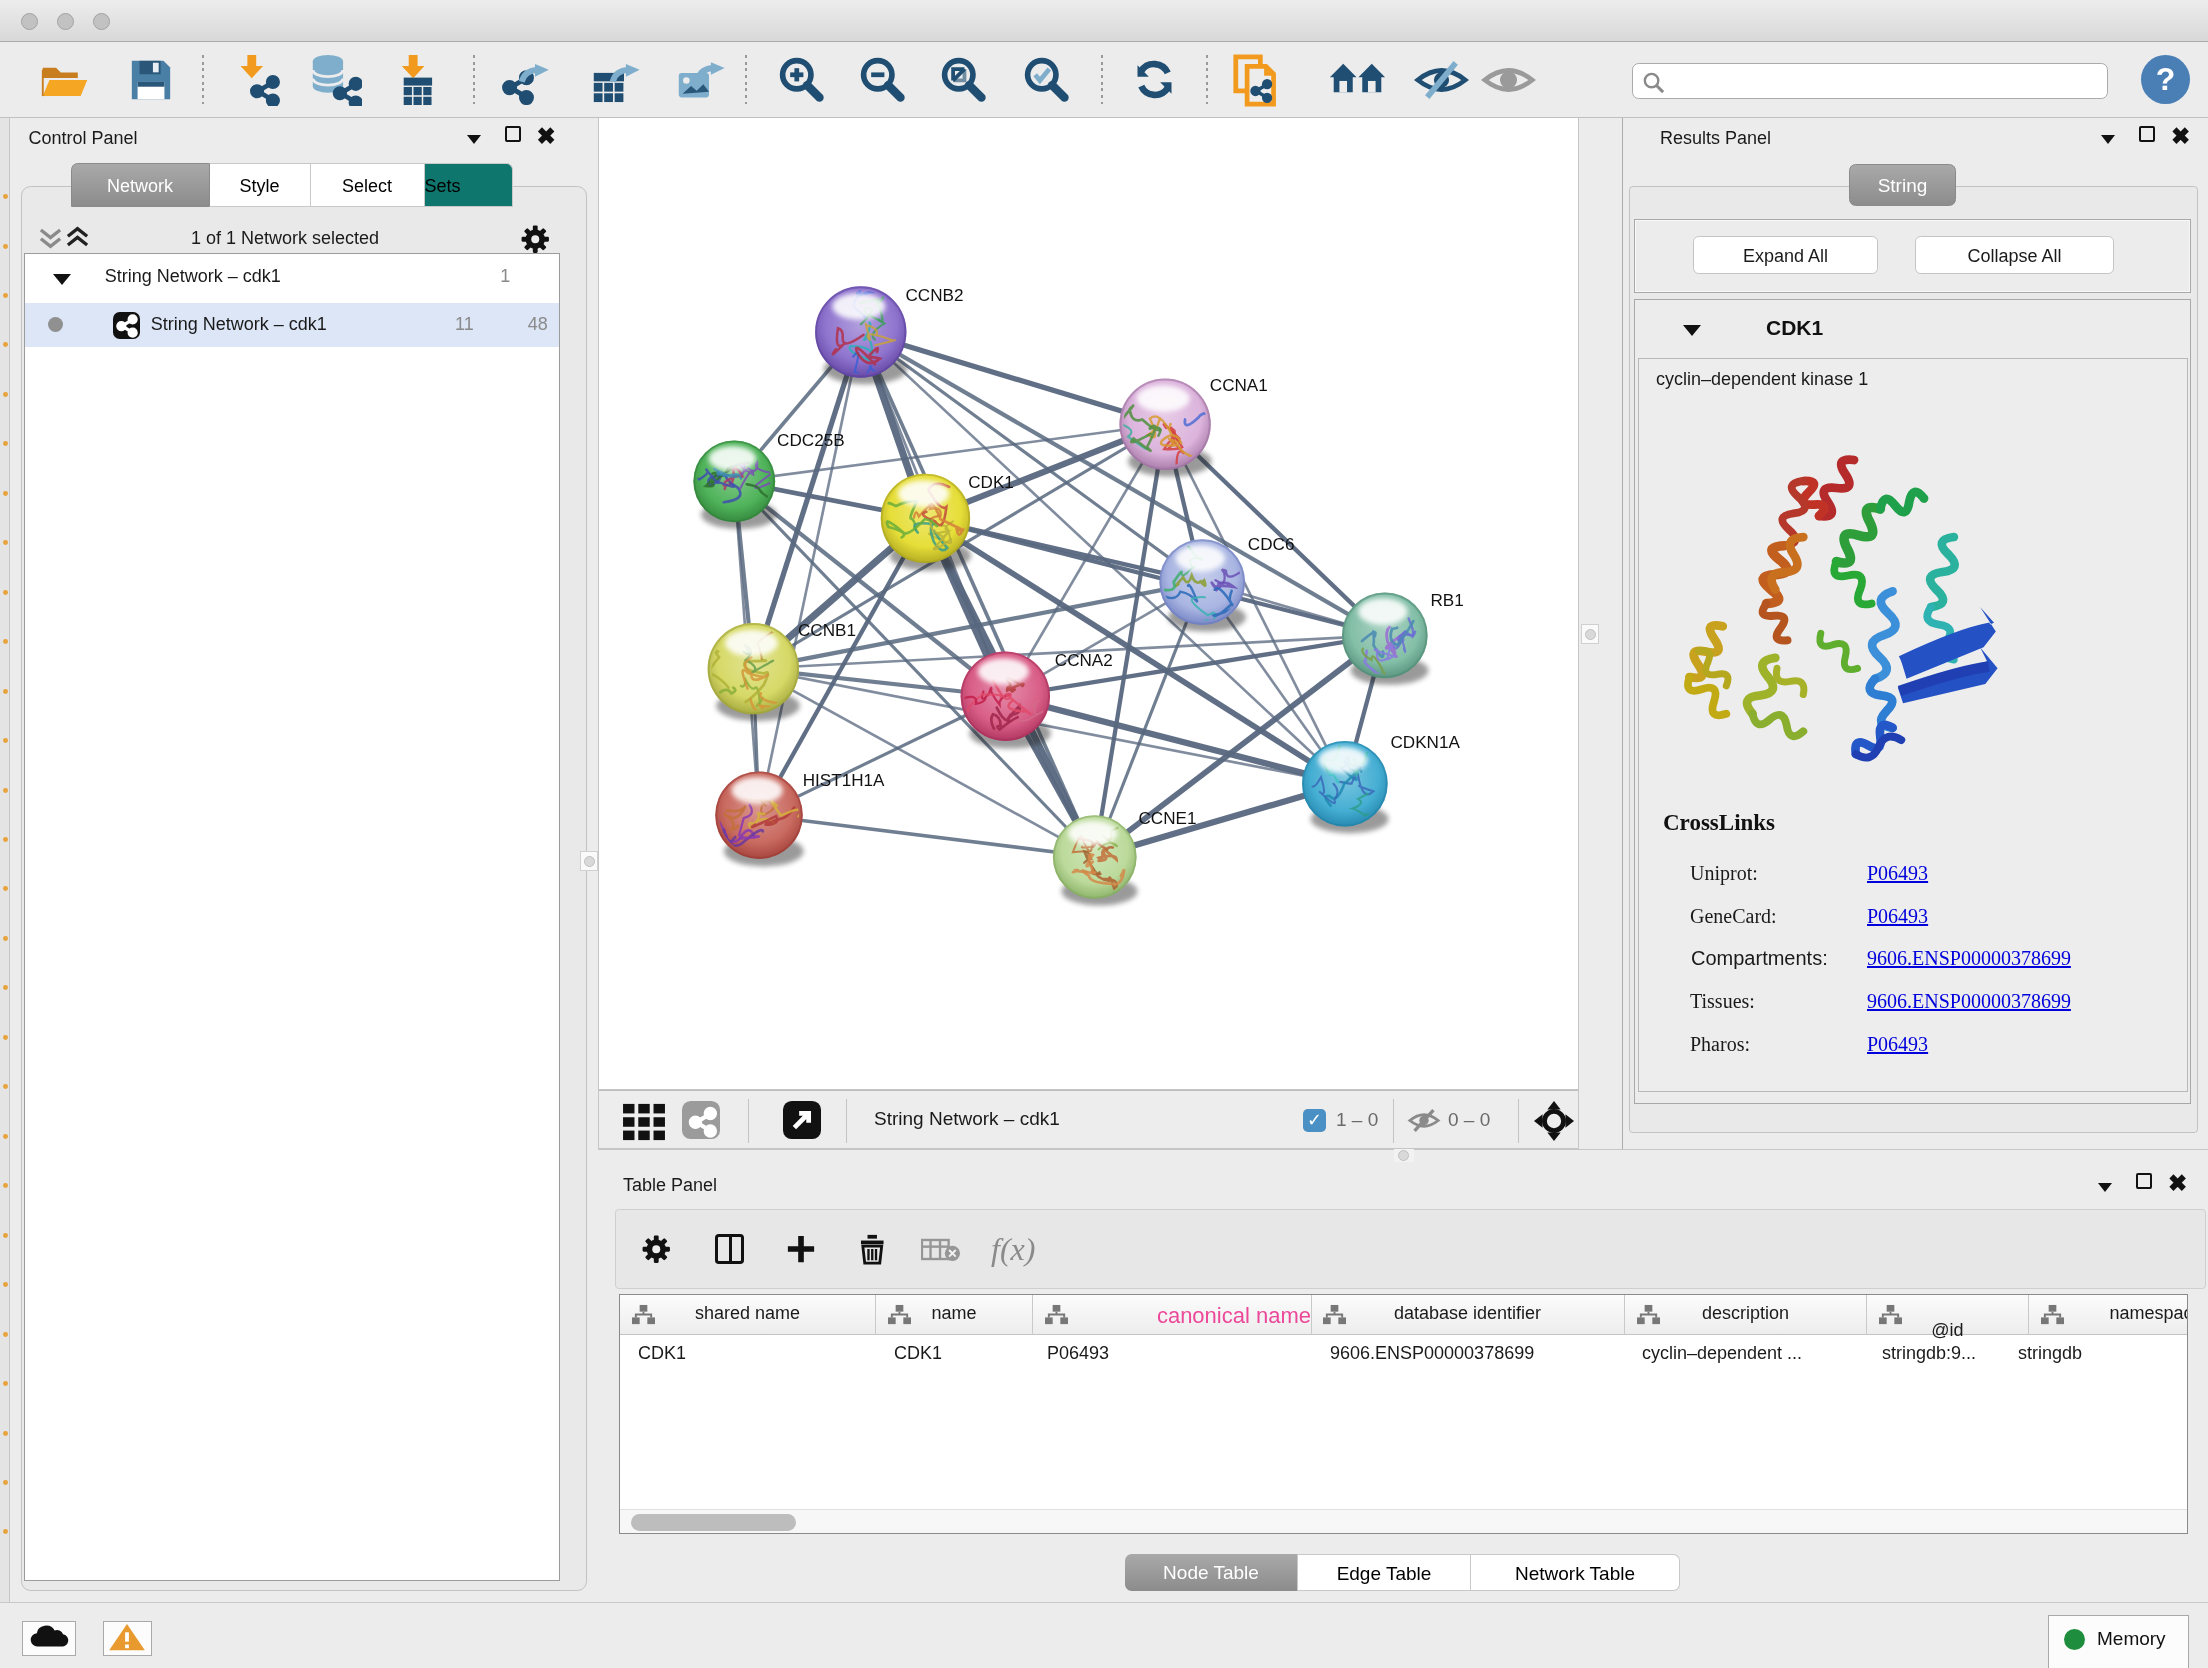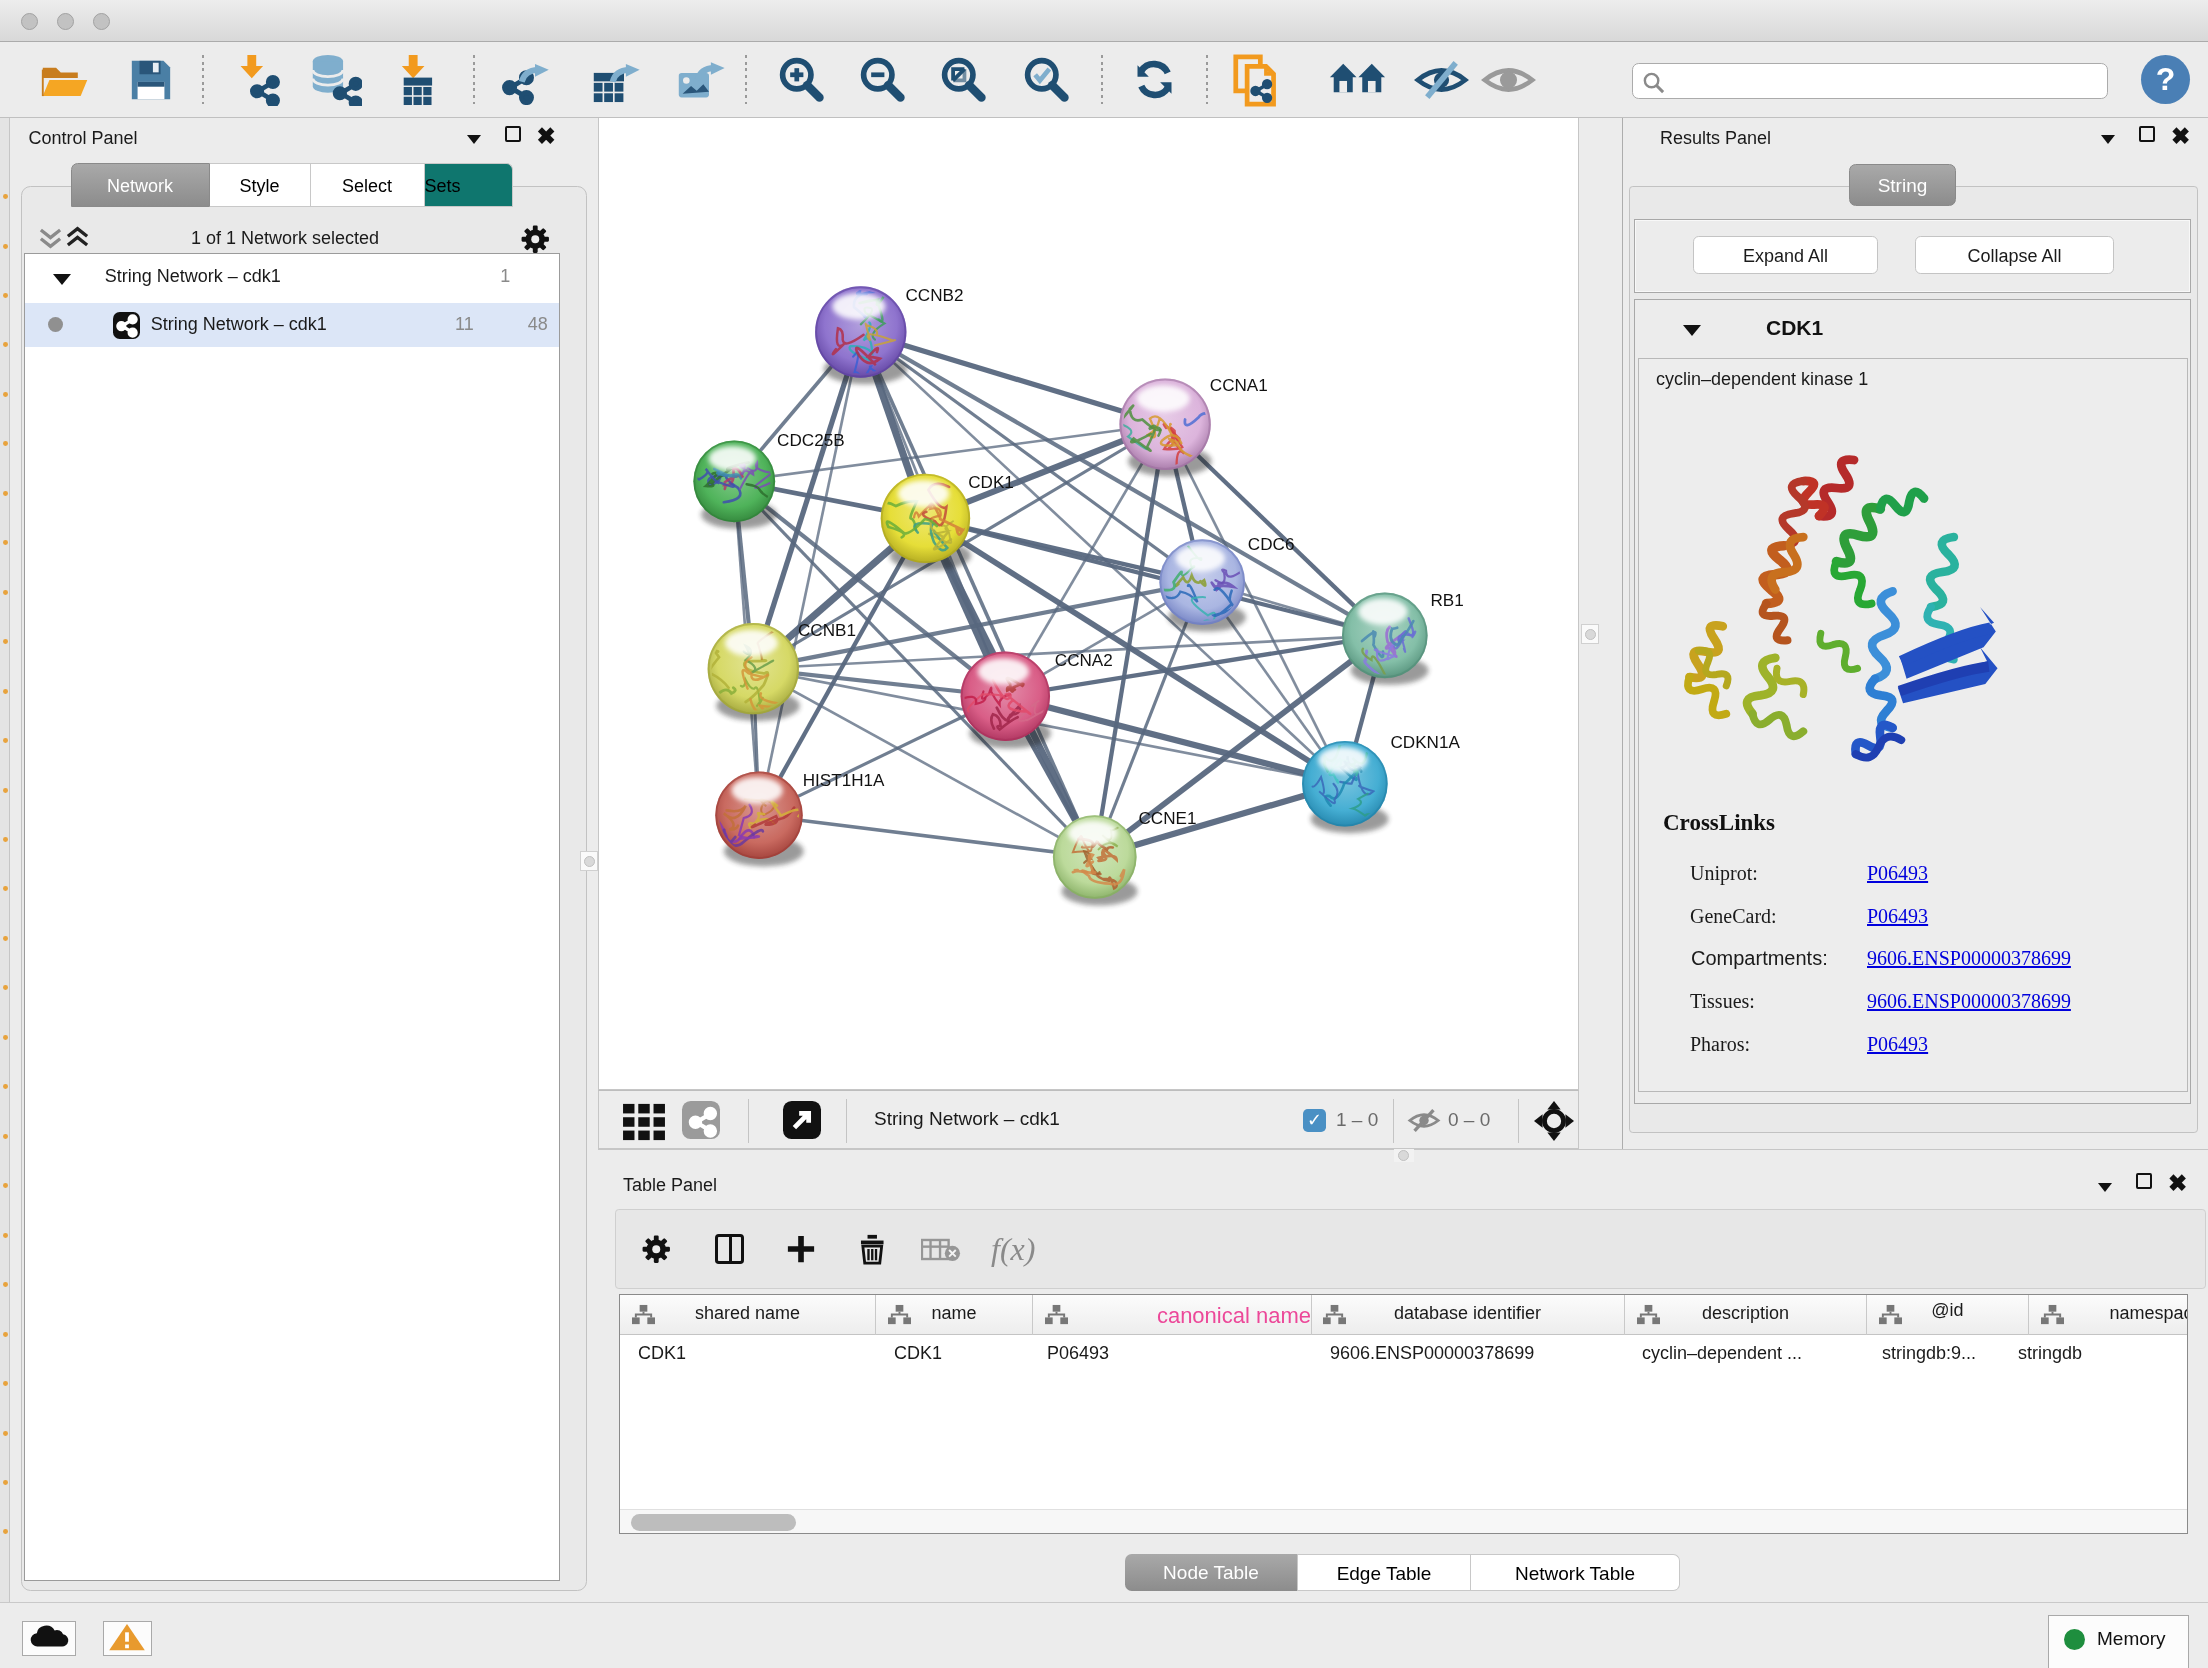--- a/index.html
+++ b/index.html
@@ -812,21 +812,21 @@
       <span class="abs" style="left:11.4px;top:8.6px"><svg width="25" height="23" viewBox="0 0 26 24" style="">
           <g fill="#777">
             <rect x="9" y="1" width="8" height="7"></rect>
             <rect x="1" y="14" width="8" height="7"></rect>
             <rect x="17" y="14" width="8" height="7"></rect>
           </g>
           <g stroke="#777" stroke-width="2" fill="none">
             <path d="M13 8 v4 M5 14 v-3 h16 v3"></path>
           </g>
         </svg></span>
-      <div style="text-align:center;font-size:18px;color:#1a1a1a;padding-top:5px">@id</div>
+      <div style="text-align:center;font-size:18px;color:#1a1a1a;padding-top:25px">@id</div>
     </div>
     <div class="abs" style="left:1409px;top:0;width:255px;height:40px;border-right:1px solid #C9C9C9">
       <span class="abs" style="left:11.4px;top:8.6px"><svg width="25" height="23" viewBox="0 0 26 24" style="">
           <g fill="#777">
             <rect x="9" y="1" width="8" height="7"></rect>
             <rect x="1" y="14" width="8" height="7"></rect>
             <rect x="17" y="14" width="8" height="7"></rect>
           </g>
           <g stroke="#777" stroke-width="2" fill="none">
             <path d="M13 8 v4 M5 14 v-3 h16 v3"></path>

